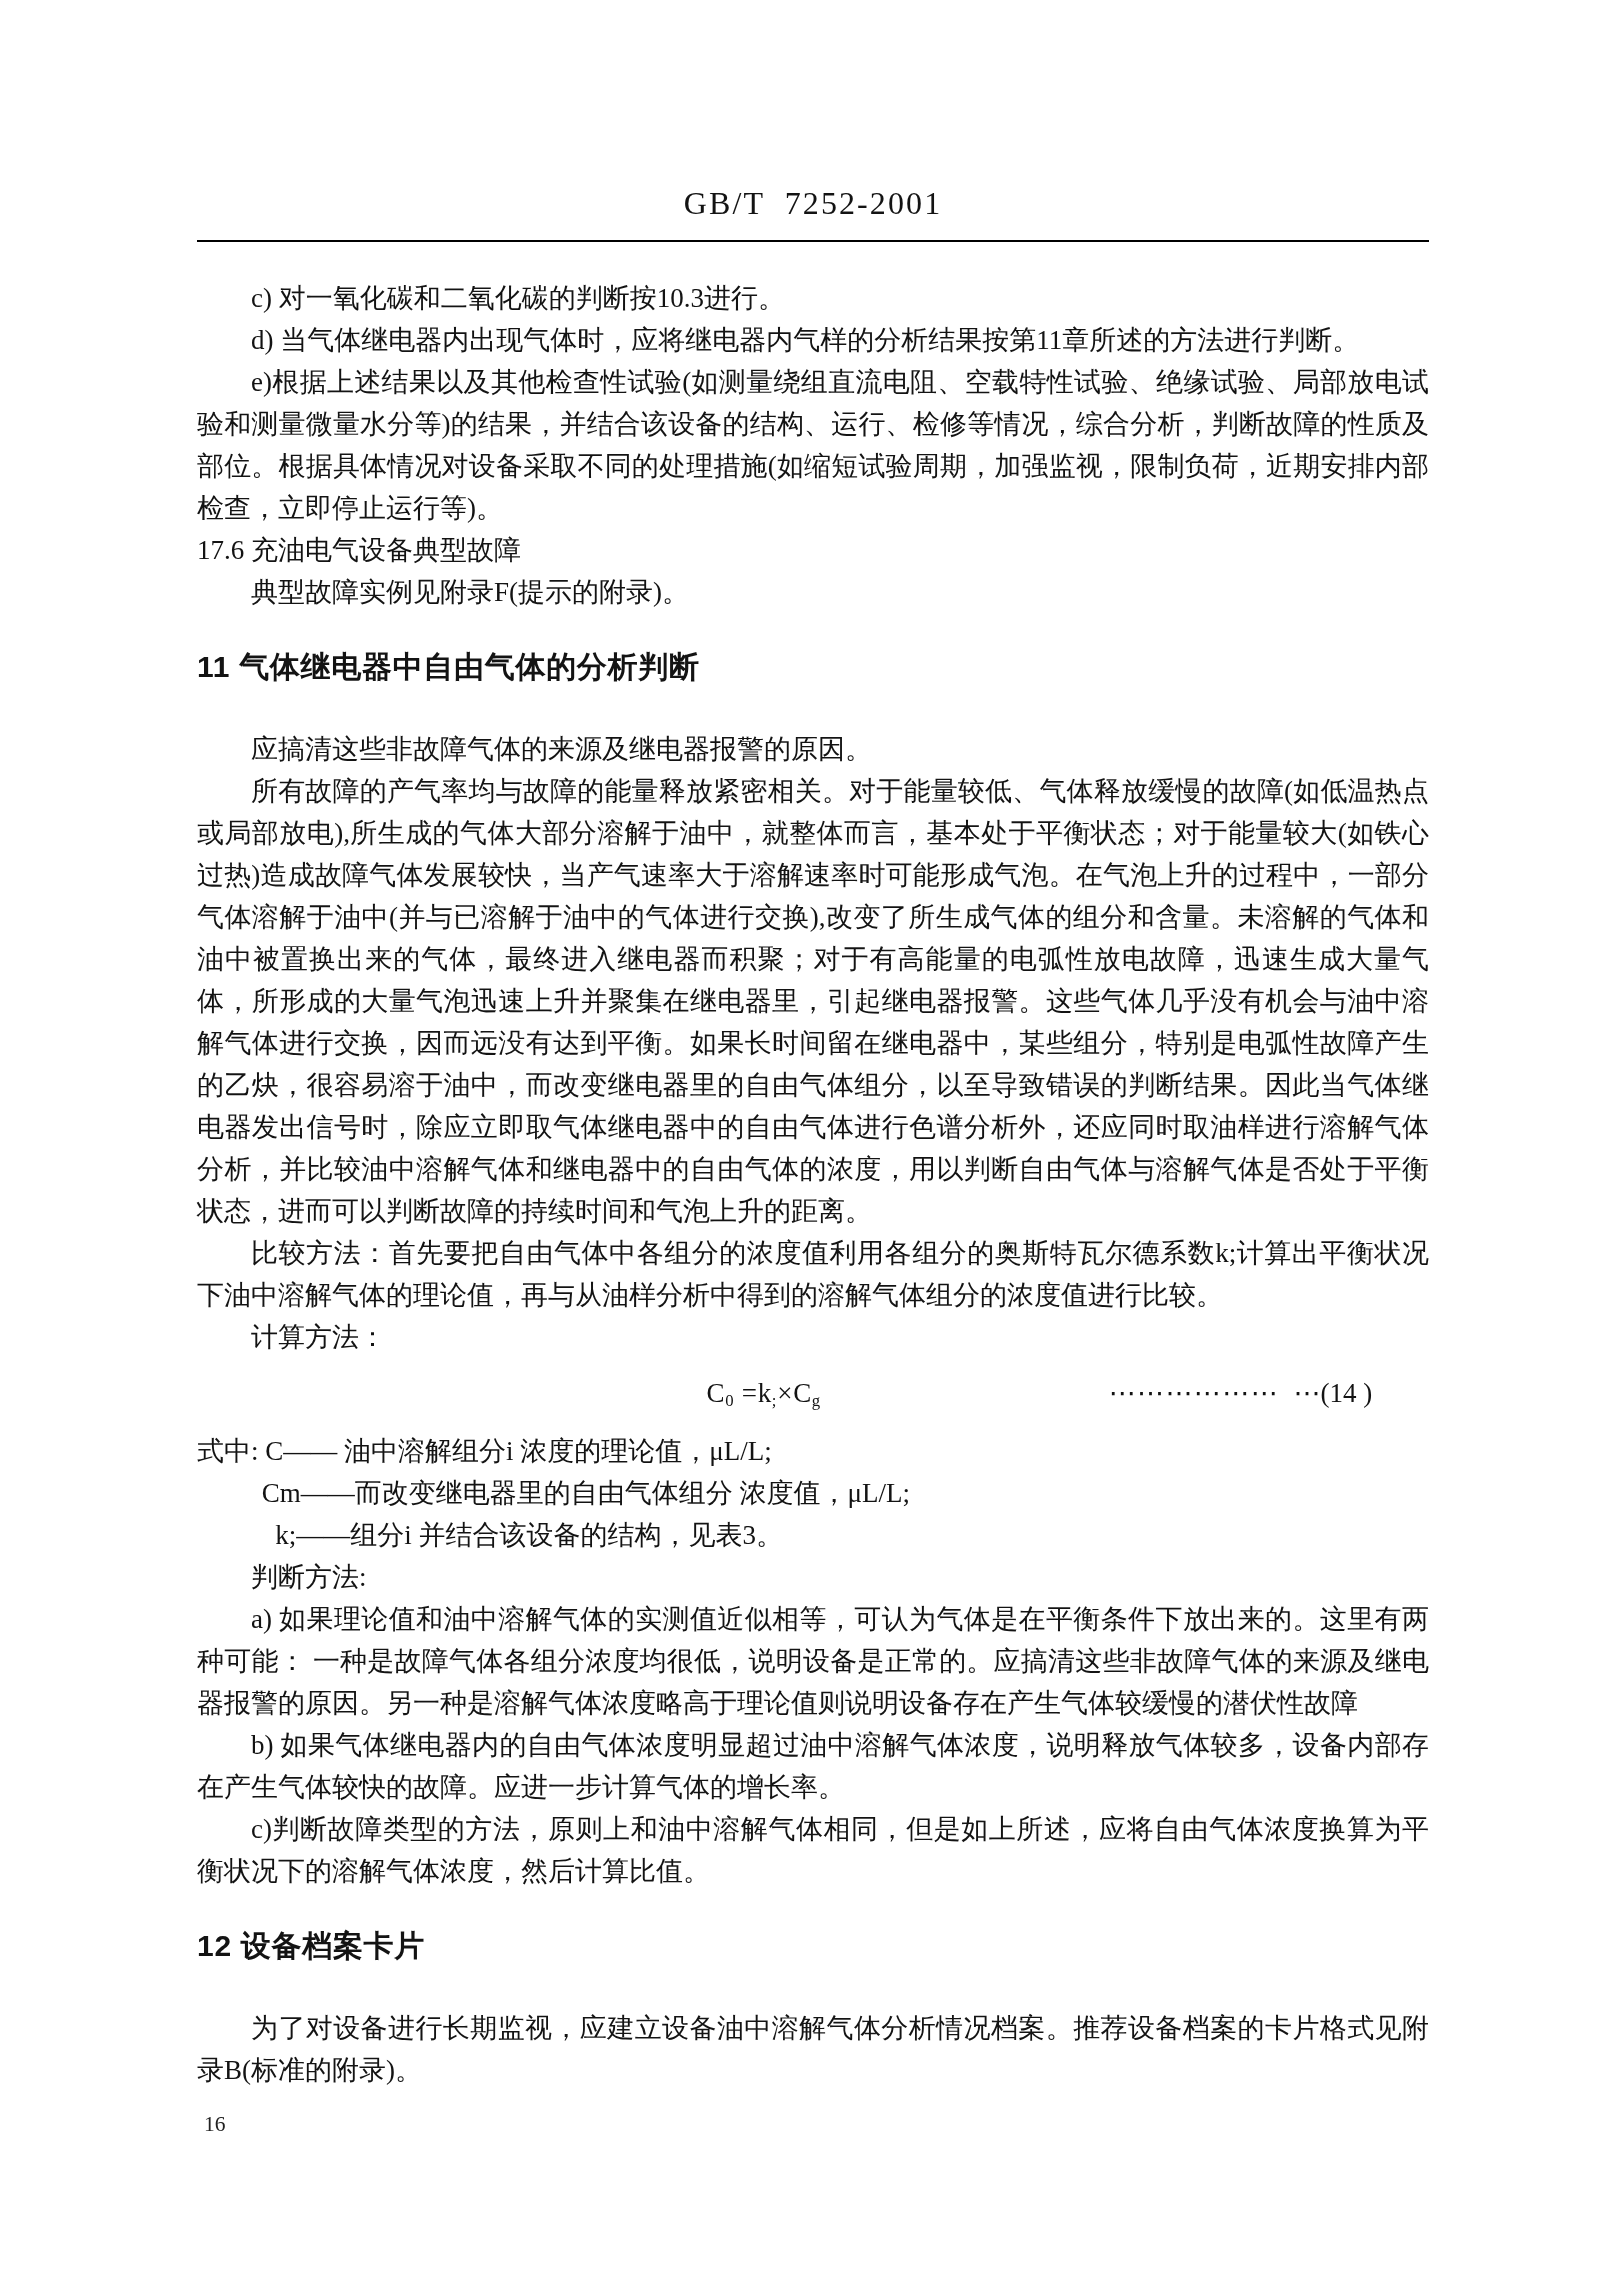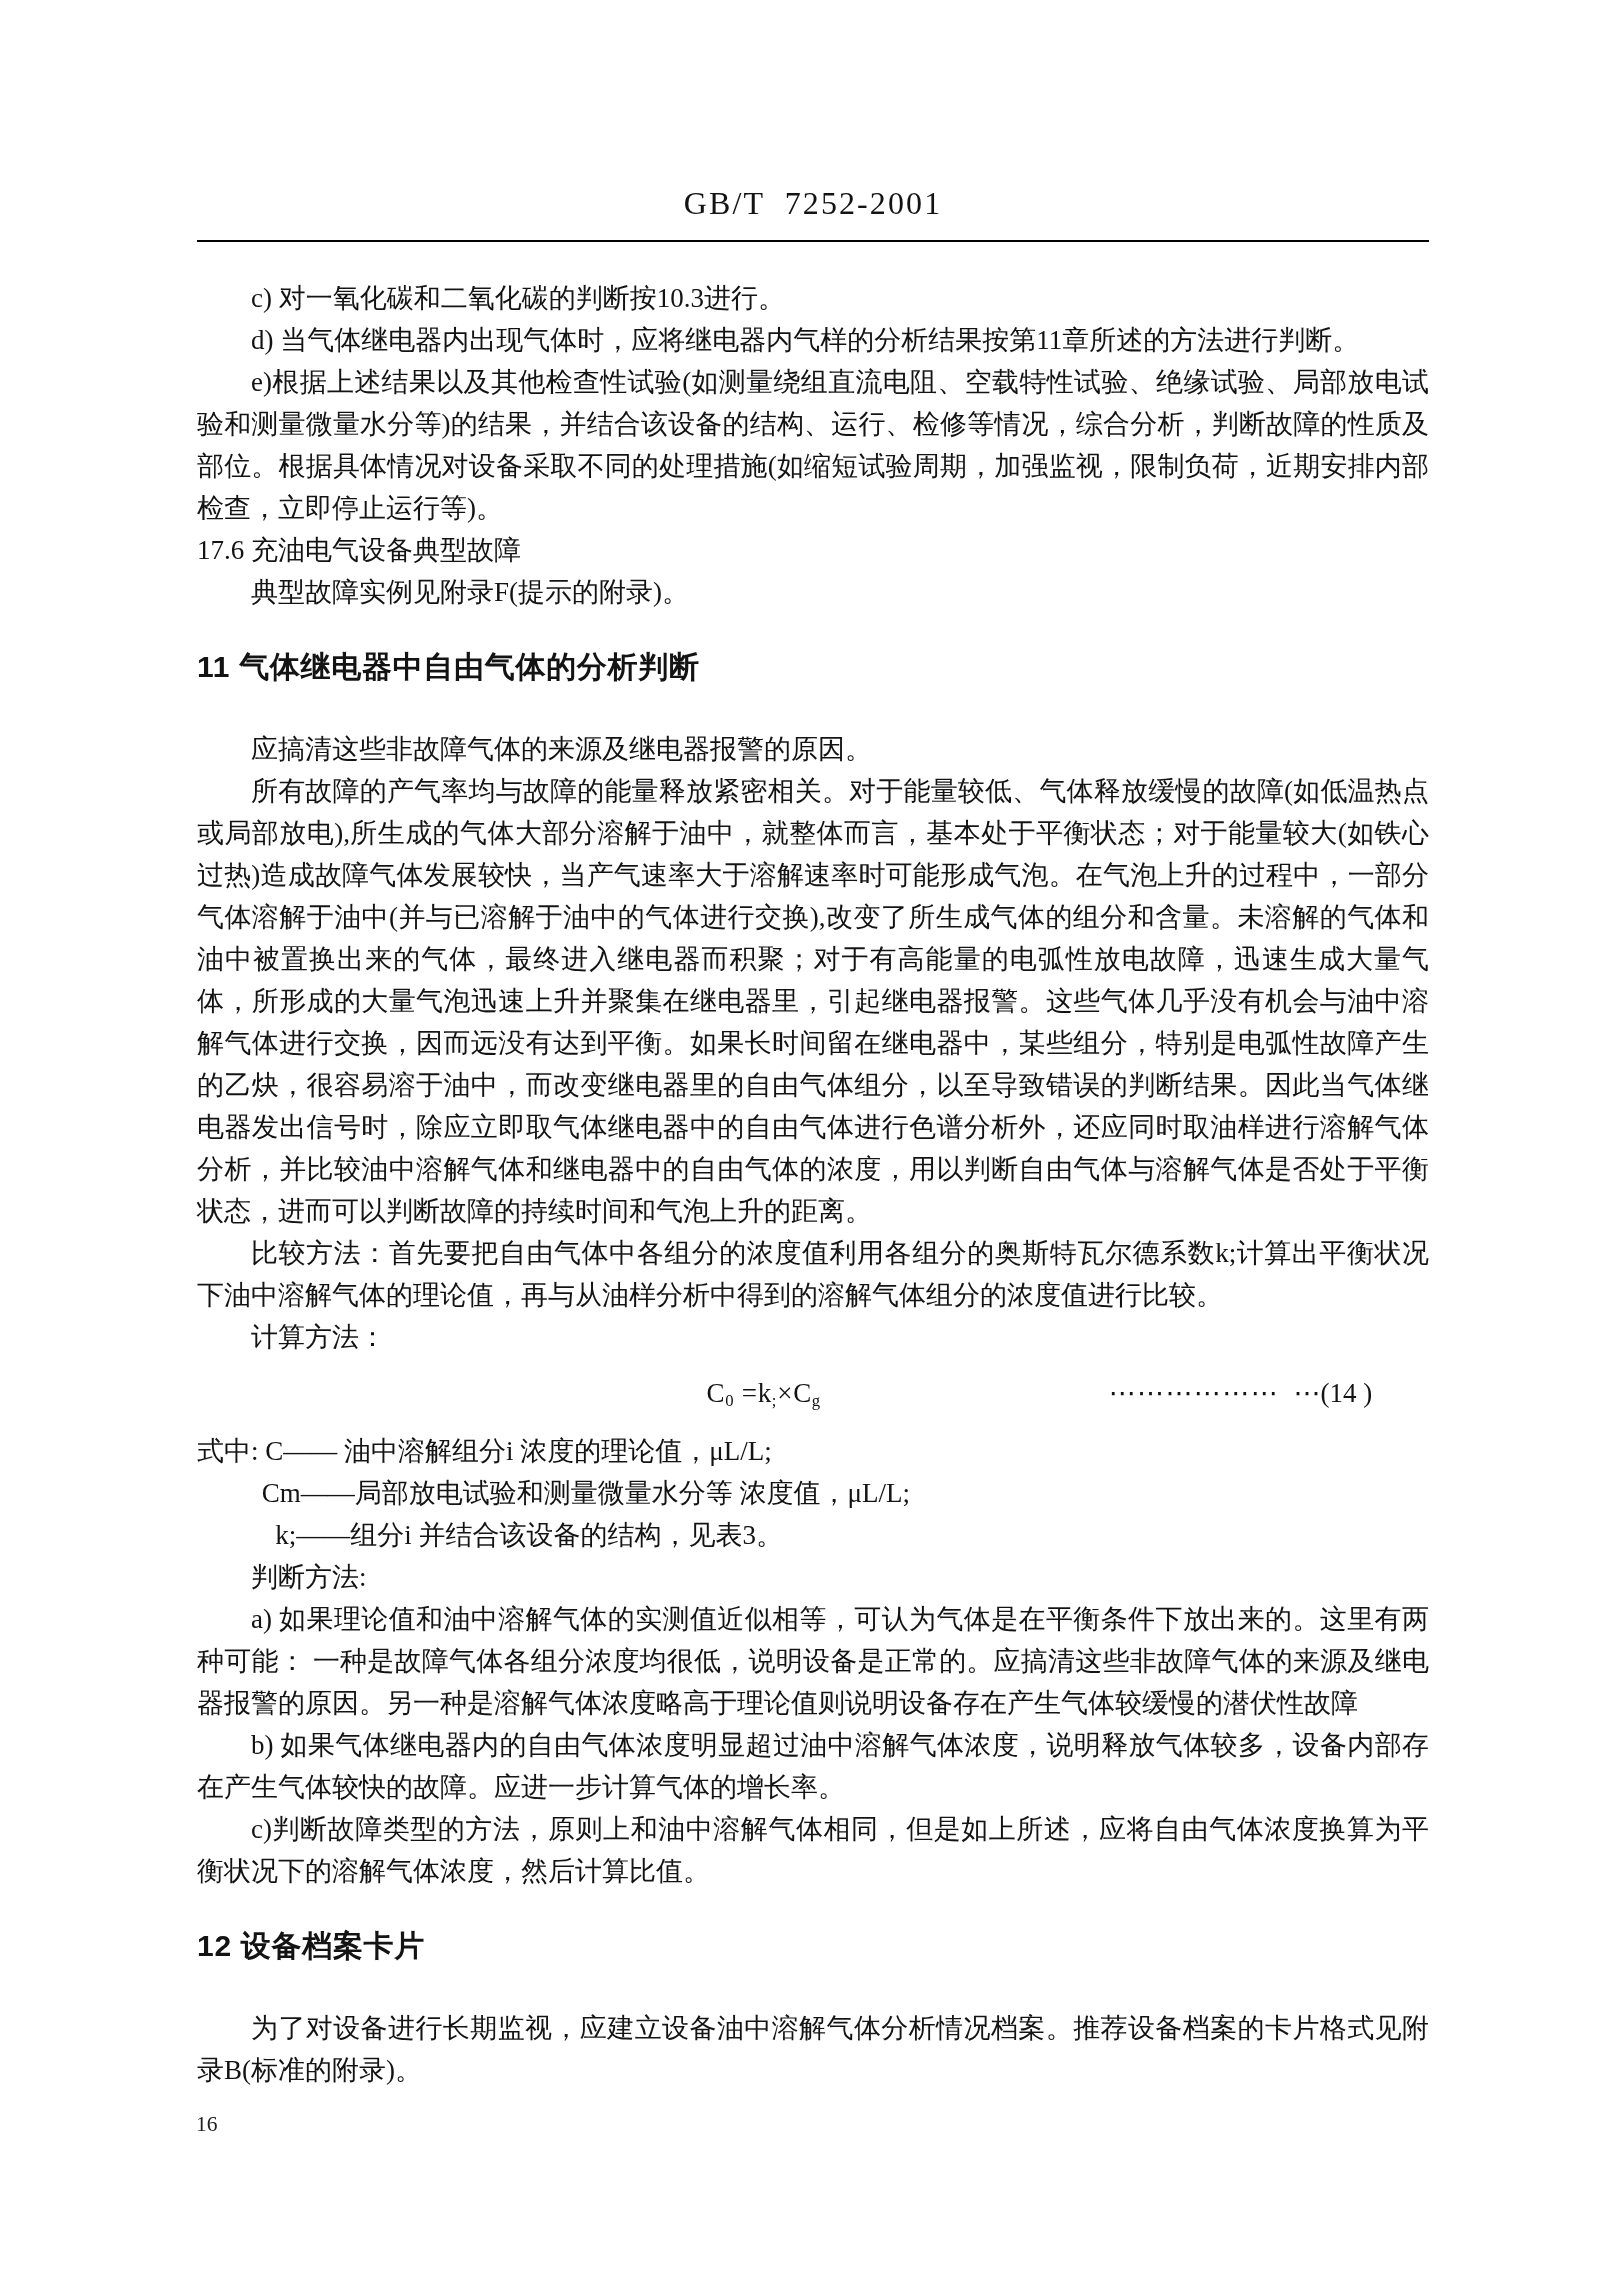--- a/index.html
+++ b/index.html
@@ -61,21 +61,21 @@
   .formula sub {
     font-size: 0.62em;
     vertical-align: -0.25em;
   }
   .formula-dots { position: absolute; left: 74%; letter-spacing: 1.4px; }
   .formula-num  { position: absolute; left: 89%; white-space: pre; }
   p.defs-2 { padding-left: 2.4em; }
   p.defs-3 { padding-left: 2.9em; }
   .page-number {
     position: absolute;
-    left: 196px;
+    left: 204px;
     top: 2112px;
     font-size: 21.5px;
     color: #222;
   }
 </style>
 </head>
 <body>
 
 <div class="page">
 
@@ -97,21 +97,21 @@
   <p class="body indent">比较方法：首先要把自由气体中各组分的浓度值利用各组分的奥斯特瓦尔德系数k;计算出平衡状况下油中溶解气体的理论值，再与从油样分析中得到的溶解气体组分的浓度值进行比较。</p>
   <p class="body indent">计算方法：</p>
 
   <div class="formula-row">
     <span class="formula"><span>C</span><sub>0</sub><span> =k</span><sub>;</sub><span>×C</span><sub>g</sub></span>
     <span class="formula-dots">⋯⋯⋯⋯⋯⋯</span>
     <span class="formula-num">⋯(14 )</span>
   </div>
 
   <p class="body">式中: C—— 油中溶解组分i 浓度的理论值，μL/L;</p>
-  <p class="body defs-2">Cm——局部放电试验和测量微量水分等 浓度值，μL/L;</p>
+  <p class="body defs-2">Cm——而改变继电器里的自由气体组分 浓度值，μL/L;</p>
   <p class="body defs-3">k;——组分i 并结合该设备的结构，见表3。</p>
 
   <p class="body indent">判断方法:</p>
   <p class="body indent">a) 如果理论值和油中溶解气体的实测值近似相等，可认为气体是在平衡条件下放出来的。这里有两种可能： 一种是故障气体各组分浓度均很低，说明设备是正常的。应搞清这些非故障气体的来源及继电器报警的原因。另一种是溶解气体浓度略高于理论值则说明设备存在产生气体较缓慢的潜伏性故障</p>
   <p class="body indent">b) 如果气体继电器内的自由气体浓度明显超过油中溶解气体浓度，说明释放气体较多，设备内部存在产生气体较快的故障。应进一步计算气体的增长率。</p>
   <p class="body indent">c)判断故障类型的方法，原则上和油中溶解气体相同，但是如上所述，应将自由气体浓度换算为平衡状况下的溶解气体浓度，然后计算比值。</p>
 
   <h2 class="sec-heading">12  设备档案卡片</h2>
 
   <p class="body indent">为了对设备进行长期监视，应建立设备油中溶解气体分析情况档案。推荐设备档案的卡片格式见附录B(标准的附录)。</p>

